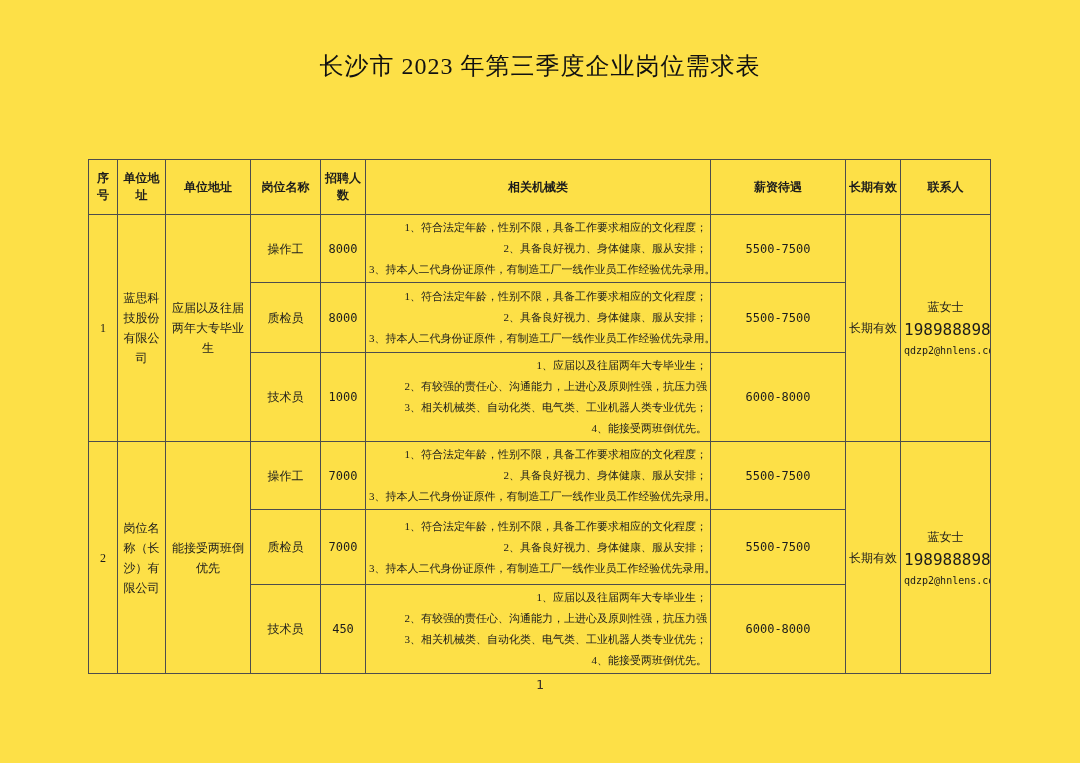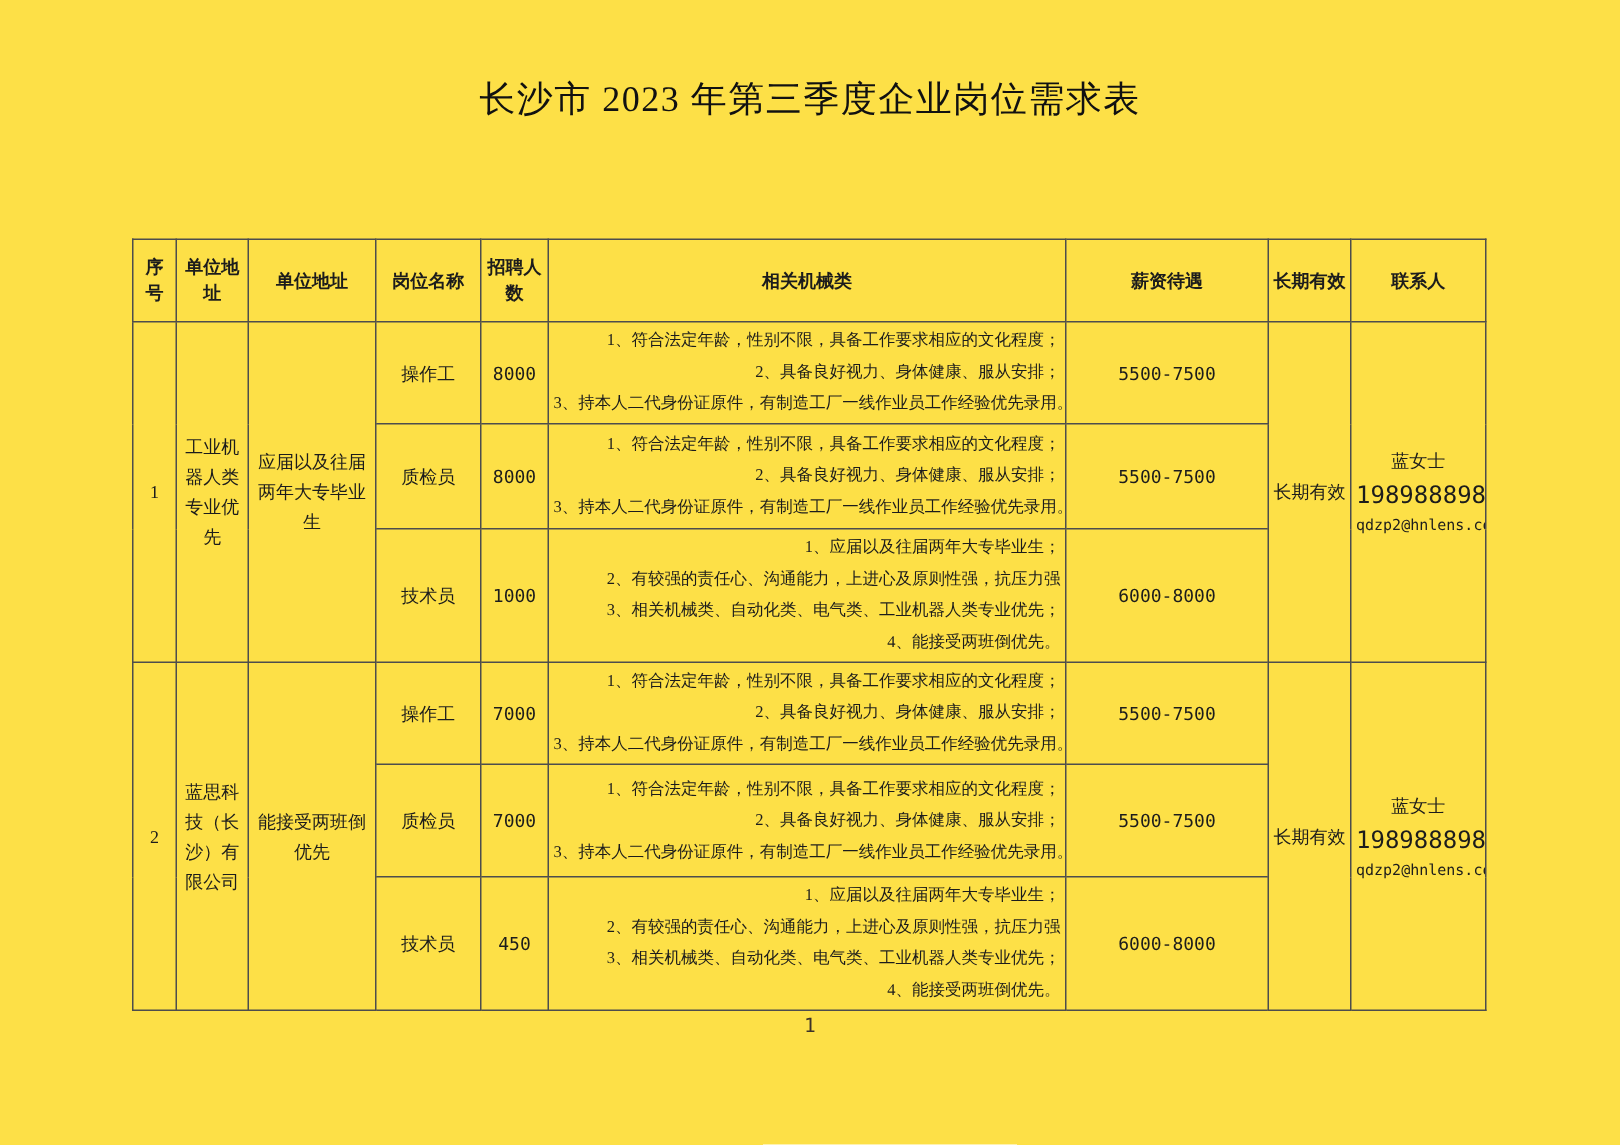--- a/index.html
+++ b/index.html
@@ -111,21 +111,21 @@
           <th>招聘人数</th>
           <th>相关机械类</th>
           <th>薪资待遇</th>
           <th>长期有效</th>
           <th>联系人</th>
         </tr>
     </thead>
     <tbody>
         <tr style="height: 65px;">
           <td rowspan="3">1</td>
-          <td rowspan="3" class="cell-company-name">工业机器人类专业优先</td>
+          <td rowspan="3" class="cell-company-name">蓝思科技股份有限公司</td>
           <td rowspan="3" class="cell-address">应届以及往届两年大专毕业生</td>
           <td>操作工</td>
           <td class="mono">8000</td>
           <td class="cell-requirements">
             <div class="req-line">1、符合法定年龄，性别不限，具备工作要求相应的文化程度；</div>
             <div class="req-line">2、具备良好视力、身体健康、服从安排；</div>
             <div class="req-line">3、持本人二代身份证原件，有制造工厂一线作业员工作经验优先录用。</div>
           </td>
           <td class="mono">5500-7500</td>
           <td rowspan="3">长期有效</td>
@@ -151,21 +151,21 @@
           <td class="cell-requirements">
             <div class="req-line">1、应届以及往届两年大专毕业生；</div>
             <div class="req-line">2、有较强的责任心、沟通能力，上进心及原则性强，抗压力强</div>
             <div class="req-line">3、相关机械类、自动化类、电气类、工业机器人类专业优先；</div>
             <div class="req-line">4、能接受两班倒优先。</div>
           </td>
           <td class="mono">6000-8000</td>
         </tr>
         <tr style="height: 65px;">
           <td rowspan="3">2</td>
-          <td rowspan="3" class="cell-company-name">蓝思科技（长沙）有限公司</td>
+          <td rowspan="3" class="cell-company-name">岗位名称（长沙）有限公司</td>
           <td rowspan="3" class="cell-address">能接受两班倒优先</td>
           <td>操作工</td>
           <td class="mono">7000</td>
           <td class="cell-requirements">
             <div class="req-line">1、符合法定年龄，性别不限，具备工作要求相应的文化程度；</div>
             <div class="req-line">2、具备良好视力、身体健康、服从安排；</div>
             <div class="req-line">3、持本人二代身份证原件，有制造工厂一线作业员工作经验优先录用。</div>
           </td>
           <td class="mono">5500-7500</td>
           <td rowspan="3">长期有效</td>

